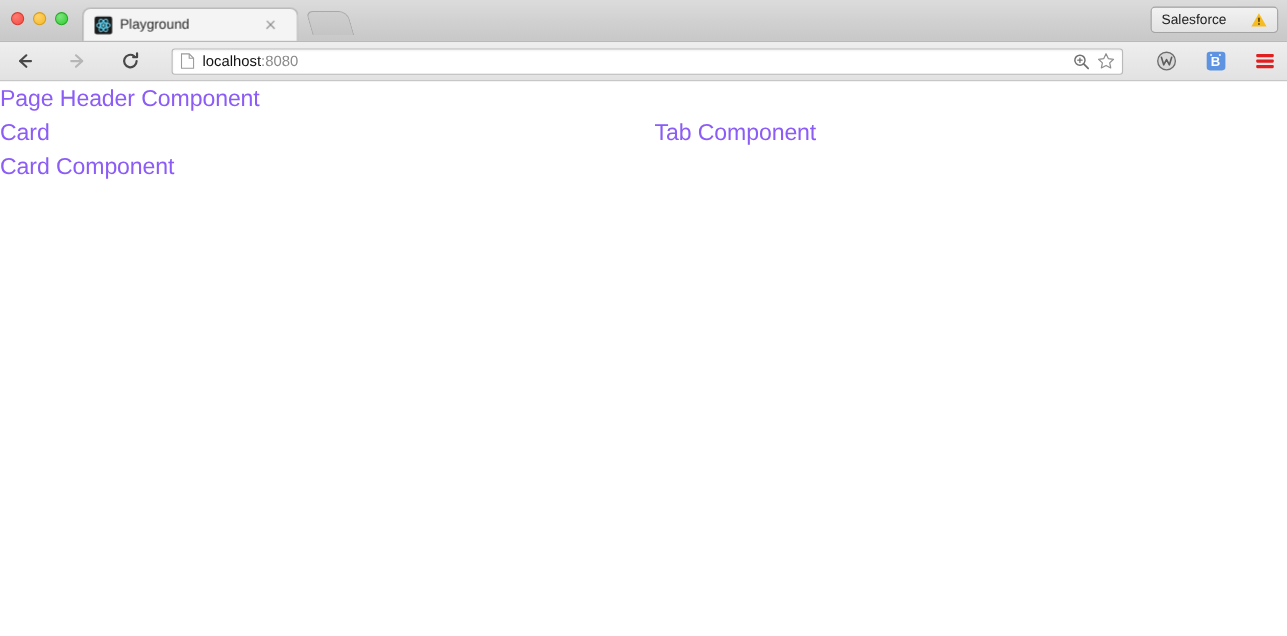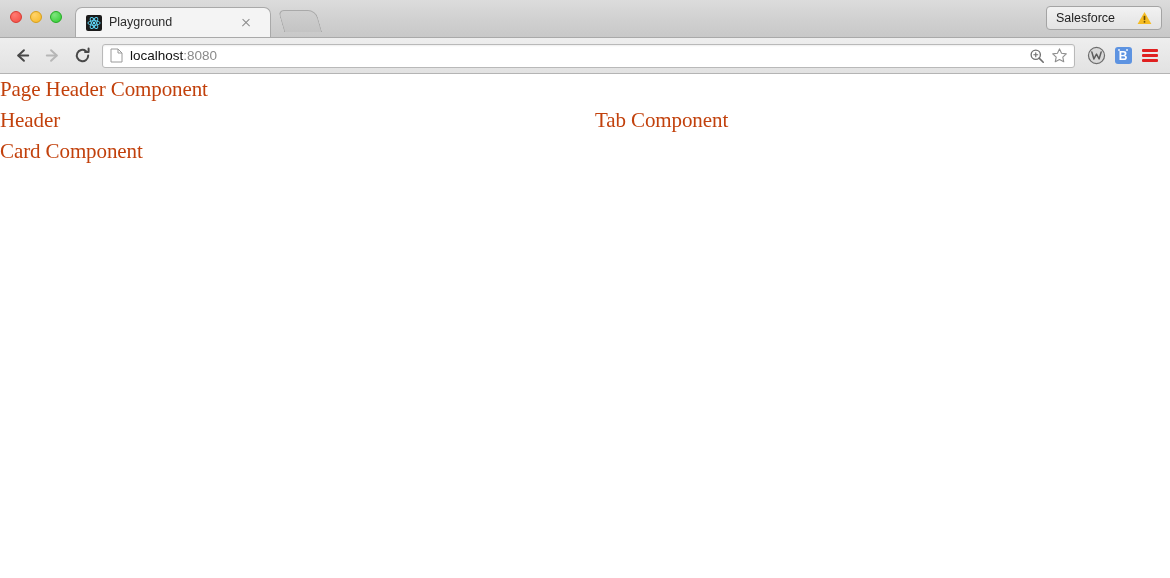--- a/index.html
+++ b/index.html
@@ -150,21 +150,21 @@
   .warn-tri { display: block; }
 
   
   .toolbar {
     height: 36px;
     background: linear-gradient(to bottom, #eeeeee, #e2e2e2);
     border-bottom: 1px solid #b4b4b4;
     display: flex;
     align-items: center;
     padding: 0 8px;
-    gap: 2px;
+    gap: 20px;
     flex: none;
   }
 
   .nav-btn {
     width: 28px;
     height: 28px;
     display: flex;
     align-items: center;
     justify-content: center;
     flex: none;
@@ -264,25 +264,24 @@
 
   .content-row {
     position: relative;
     height: 31px;
   }
 
   .heading {
     position: absolute;
     font-size: 21px;
     font-weight: 400;
-    color: #c2410c;
+    color: #8b5cf6;
     line-height: 31px;
     white-space: nowrap;
     letter-spacing: -0.1px;
-    font-family: Liberation Serif, serif;
   }
   .col-left  { left: 0px; }
   .col-right { left: 595px; }
 </style>
 </head>
 <body>
 
 <div class="browser-window">
 
   <div class="tab-strip">
@@ -384,21 +383,21 @@
   </div>
 
   <div class="page-content">
 
     <div class="content-row">
       <div class="heading col-left">Page Header Component</div>
       <div class="heading col-right"></div>
     </div>
 
     <div class="content-row">
-      <div class="heading col-left">Header</div>
+      <div class="heading col-left">Card</div>
       <div class="heading col-right">Tab Component</div>
     </div>
 
     <div class="content-row">
       <div class="heading col-left">Card Component</div>
       <div class="heading col-right"></div>
     </div>
 
   </div>
 </div>

